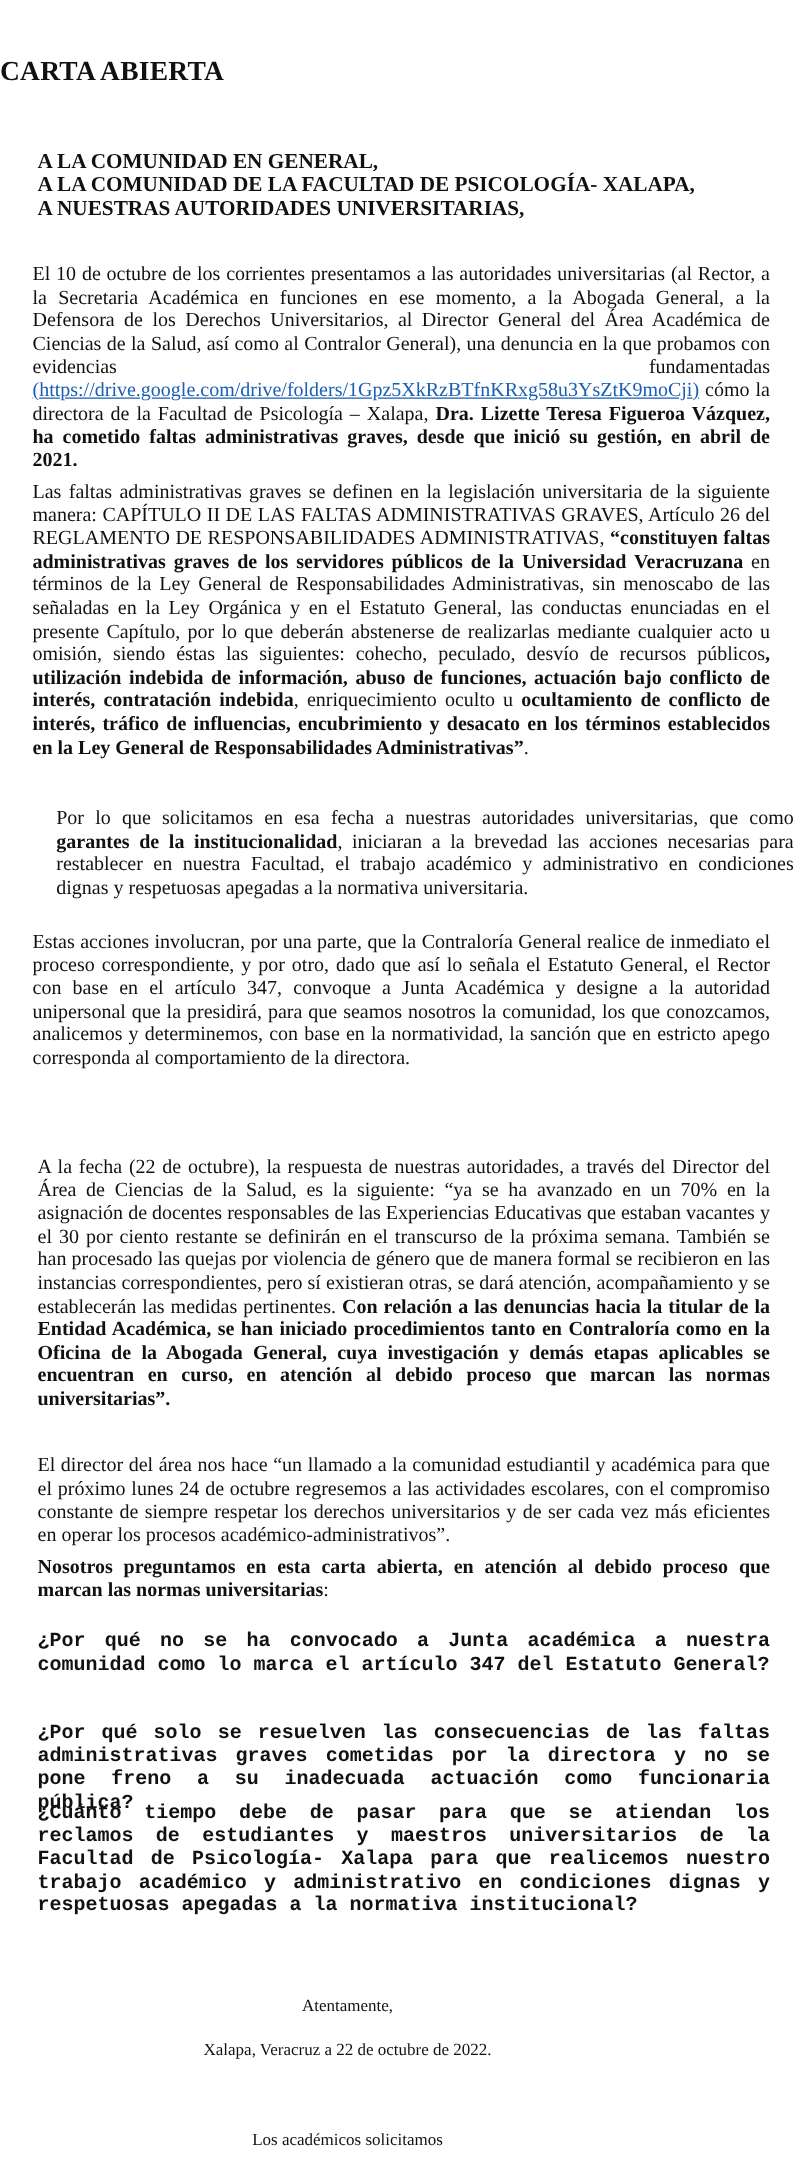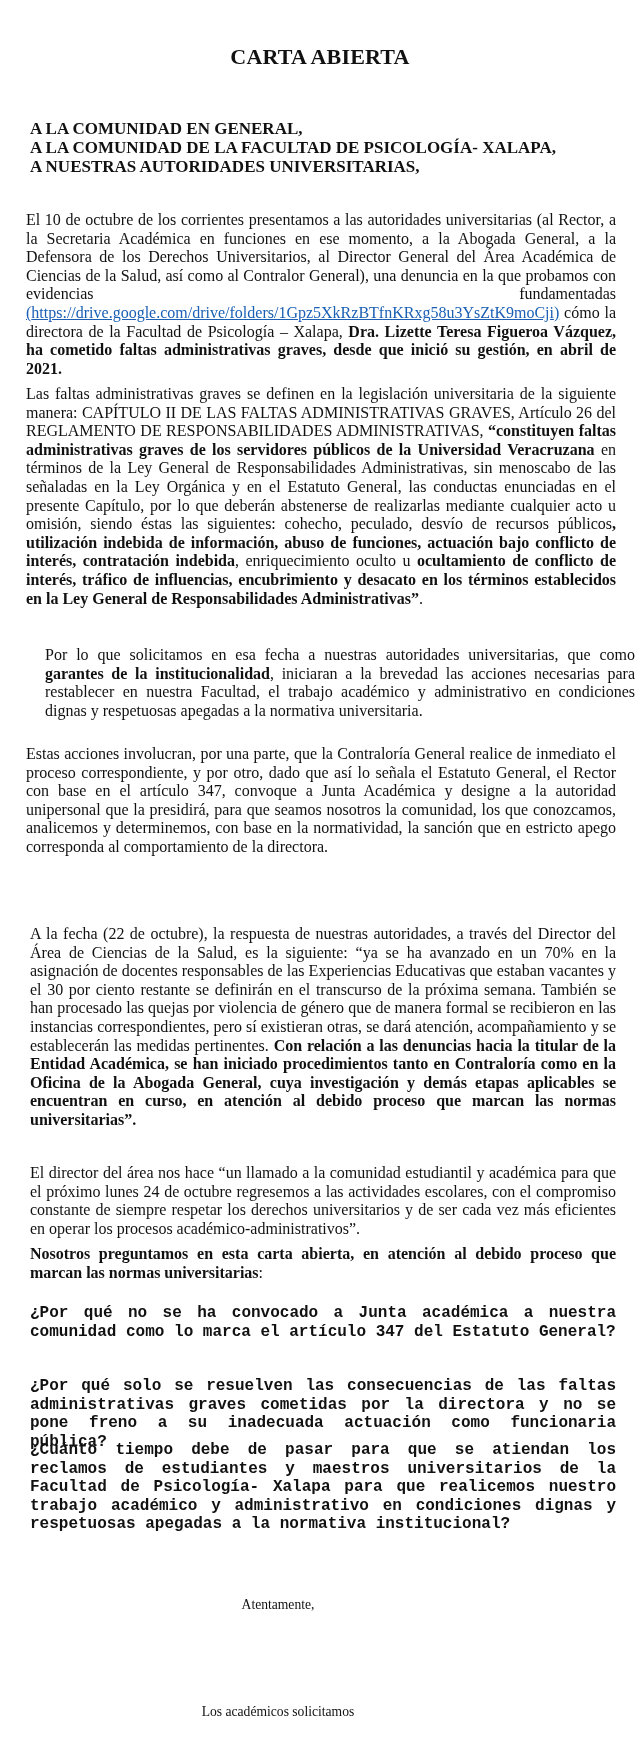--- a/index.html
+++ b/index.html
@@ -6,21 +6,21 @@
     body { width: 640px; height: 1741px; overflow: hidden; }
     .page {
       position: relative;
       width: 640px;
       height: 1741px;
       font-family: "Liberation Serif", "DejaVu Serif", serif;
       color: #111111;
     }
     .title {
       position: absolute; top: 44px; left: 0; width: 640px;
-      text-align: center; font-weight: bold; font-size: 22px; letter-spacing: 0.2px;
+      text-align: left; font-weight: bold; font-size: 22px; letter-spacing: 0.2px;
       margin: 0;
     }
     .salutation {
       position: absolute; top: 119px; left: 30px; width: 600px;
       font-weight: bold; font-size: 17px; line-height: 19px; margin: 0;
     }
     .salutation div { white-space: nowrap; }
     .para {
       position: absolute; left: 26px; width: 590px;
       font-size: 16px; line-height: 18.6px; text-align: justify; margin: 0;
@@ -59,15 +59,16 @@
 
   <p class="para b2" style="top:1164px;">El director del área nos hace “un llamado a la comunidad estudiantil y académica para que el próximo lunes 24 de octubre regresemos a las actividades escolares, con el compromiso constante de siempre respetar los derechos universitarios y de ser cada vez más eficientes en operar los procesos académico-administrativos”.</p>
 
   <p class="para b2" style="top:1245px;"><b>Nosotros preguntamos en esta carta abierta, en atención al debido proceso que marcan las normas universitarias</b><span>:</span></p>
 
   <p class="para b2 q" style="top:1304px;">¿Por qué no se ha convocado a Junta académica a nuestra comunidad como lo marca el artículo 347 del Estatuto General?</p>
   <p class="para b2 q" style="top:1377px;">¿Por qué solo se resuelven las consecuencias de las faltas administrativas graves cometidas por la directora y no se pone freno a su inadecuada actuación como funcionaria pública?</p>
   <p class="para b2 q" style="top:1441px;">¿Cuánto tiempo debe de pasar para que se atiendan los reclamos de estudiantes y maestros universitarios de la Facultad de Psicología- Xalapa para que realicemos nuestro trabajo académico y administrativo en condiciones dignas y respetuosas apegadas a la normativa institucional?</p>
 
   <p class="center" style="top:1597px;">Atentamente,</p>
+  <p class="center" style="top:1632px;">Xalapa, Veracruz a 22 de octubre de 2022.</p>
   <p class="center" style="top:1704px;">Los académicos solicitamos</p>
 
 </div>
 
 </body></html>

